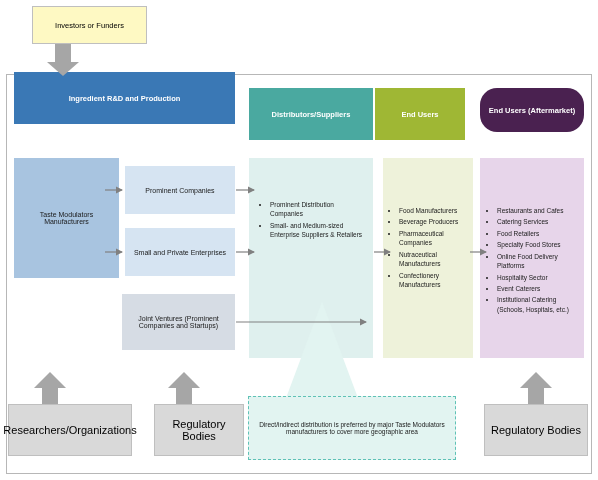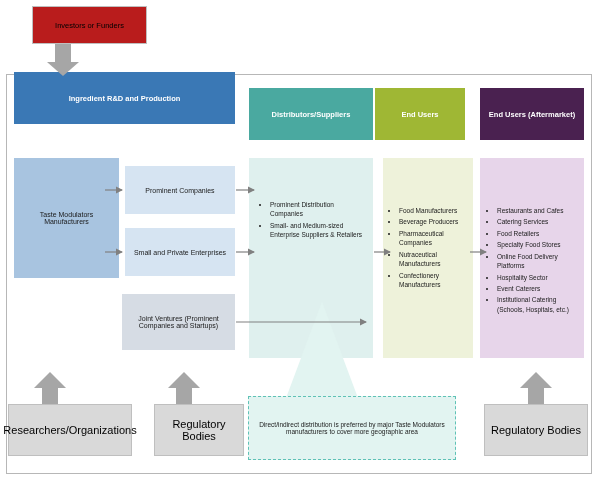--- a/index.html
+++ b/index.html
@@ -8,41 +8,41 @@
     background:#ffffff;
     font-family:"Liberation Sans", sans-serif;
     position:relative;
     overflow:hidden;
   }
   .abs{position:absolute;box-sizing:border-box;}
 
   
   #investors{
     left:32px;top:6px;width:115px;height:38px;
-    background:#b91c1c;border:1px solid #bfbfbf;
+    background:#fef9c3;border:1px solid #bfbfbf;
     display:flex;align-items:center;justify-content:center;
     font-size:7.5px;color:#000;text-align:center;padding:2px;
   }
 
   
   #frame{
     left:6px;top:74px;width:586px;height:400px;
     border:1px solid #b7b7b7;background:#ffffff;
   }
 
   
   .hdr{
     display:flex;align-items:center;justify-content:center;
     color:#ffffff;font-size:7.5px;font-weight:bold;text-align:center;
     padding:2px;
   }
   #hdr-rnd{left:14px;top:72px;width:221px;height:52px;background:#3a78b5;}
   #hdr-dist{left:249px;top:88px;width:124px;height:52px;background:#4aa9a0;align-items:center;}
   #hdr-end{left:375px;top:88px;width:90px;height:52px;background:#9fb734;}
-  #hdr-after{left:480px;top:88px;width:104px;height:52px;background:#4a2150;}
+  #hdr-after{left:480px;top:88px;width:104px;height:44px;background:#4a2150;border-radius:17px;}
 
   
   #col-rnd{left:14px;top:158px;width:221px;height:200px;background:#ffffff;}
   #col-dist{left:249px;top:158px;width:124px;height:200px;background:#dff0ee;}
   #col-end{left:383px;top:158px;width:90px;height:200px;background:#eef2da;}
   #col-after{left:480px;top:158px;width:104px;height:200px;background:#e7d5ea;}
 
   
   #taste{
     left:14px;top:158px;width:105px;height:120px;

